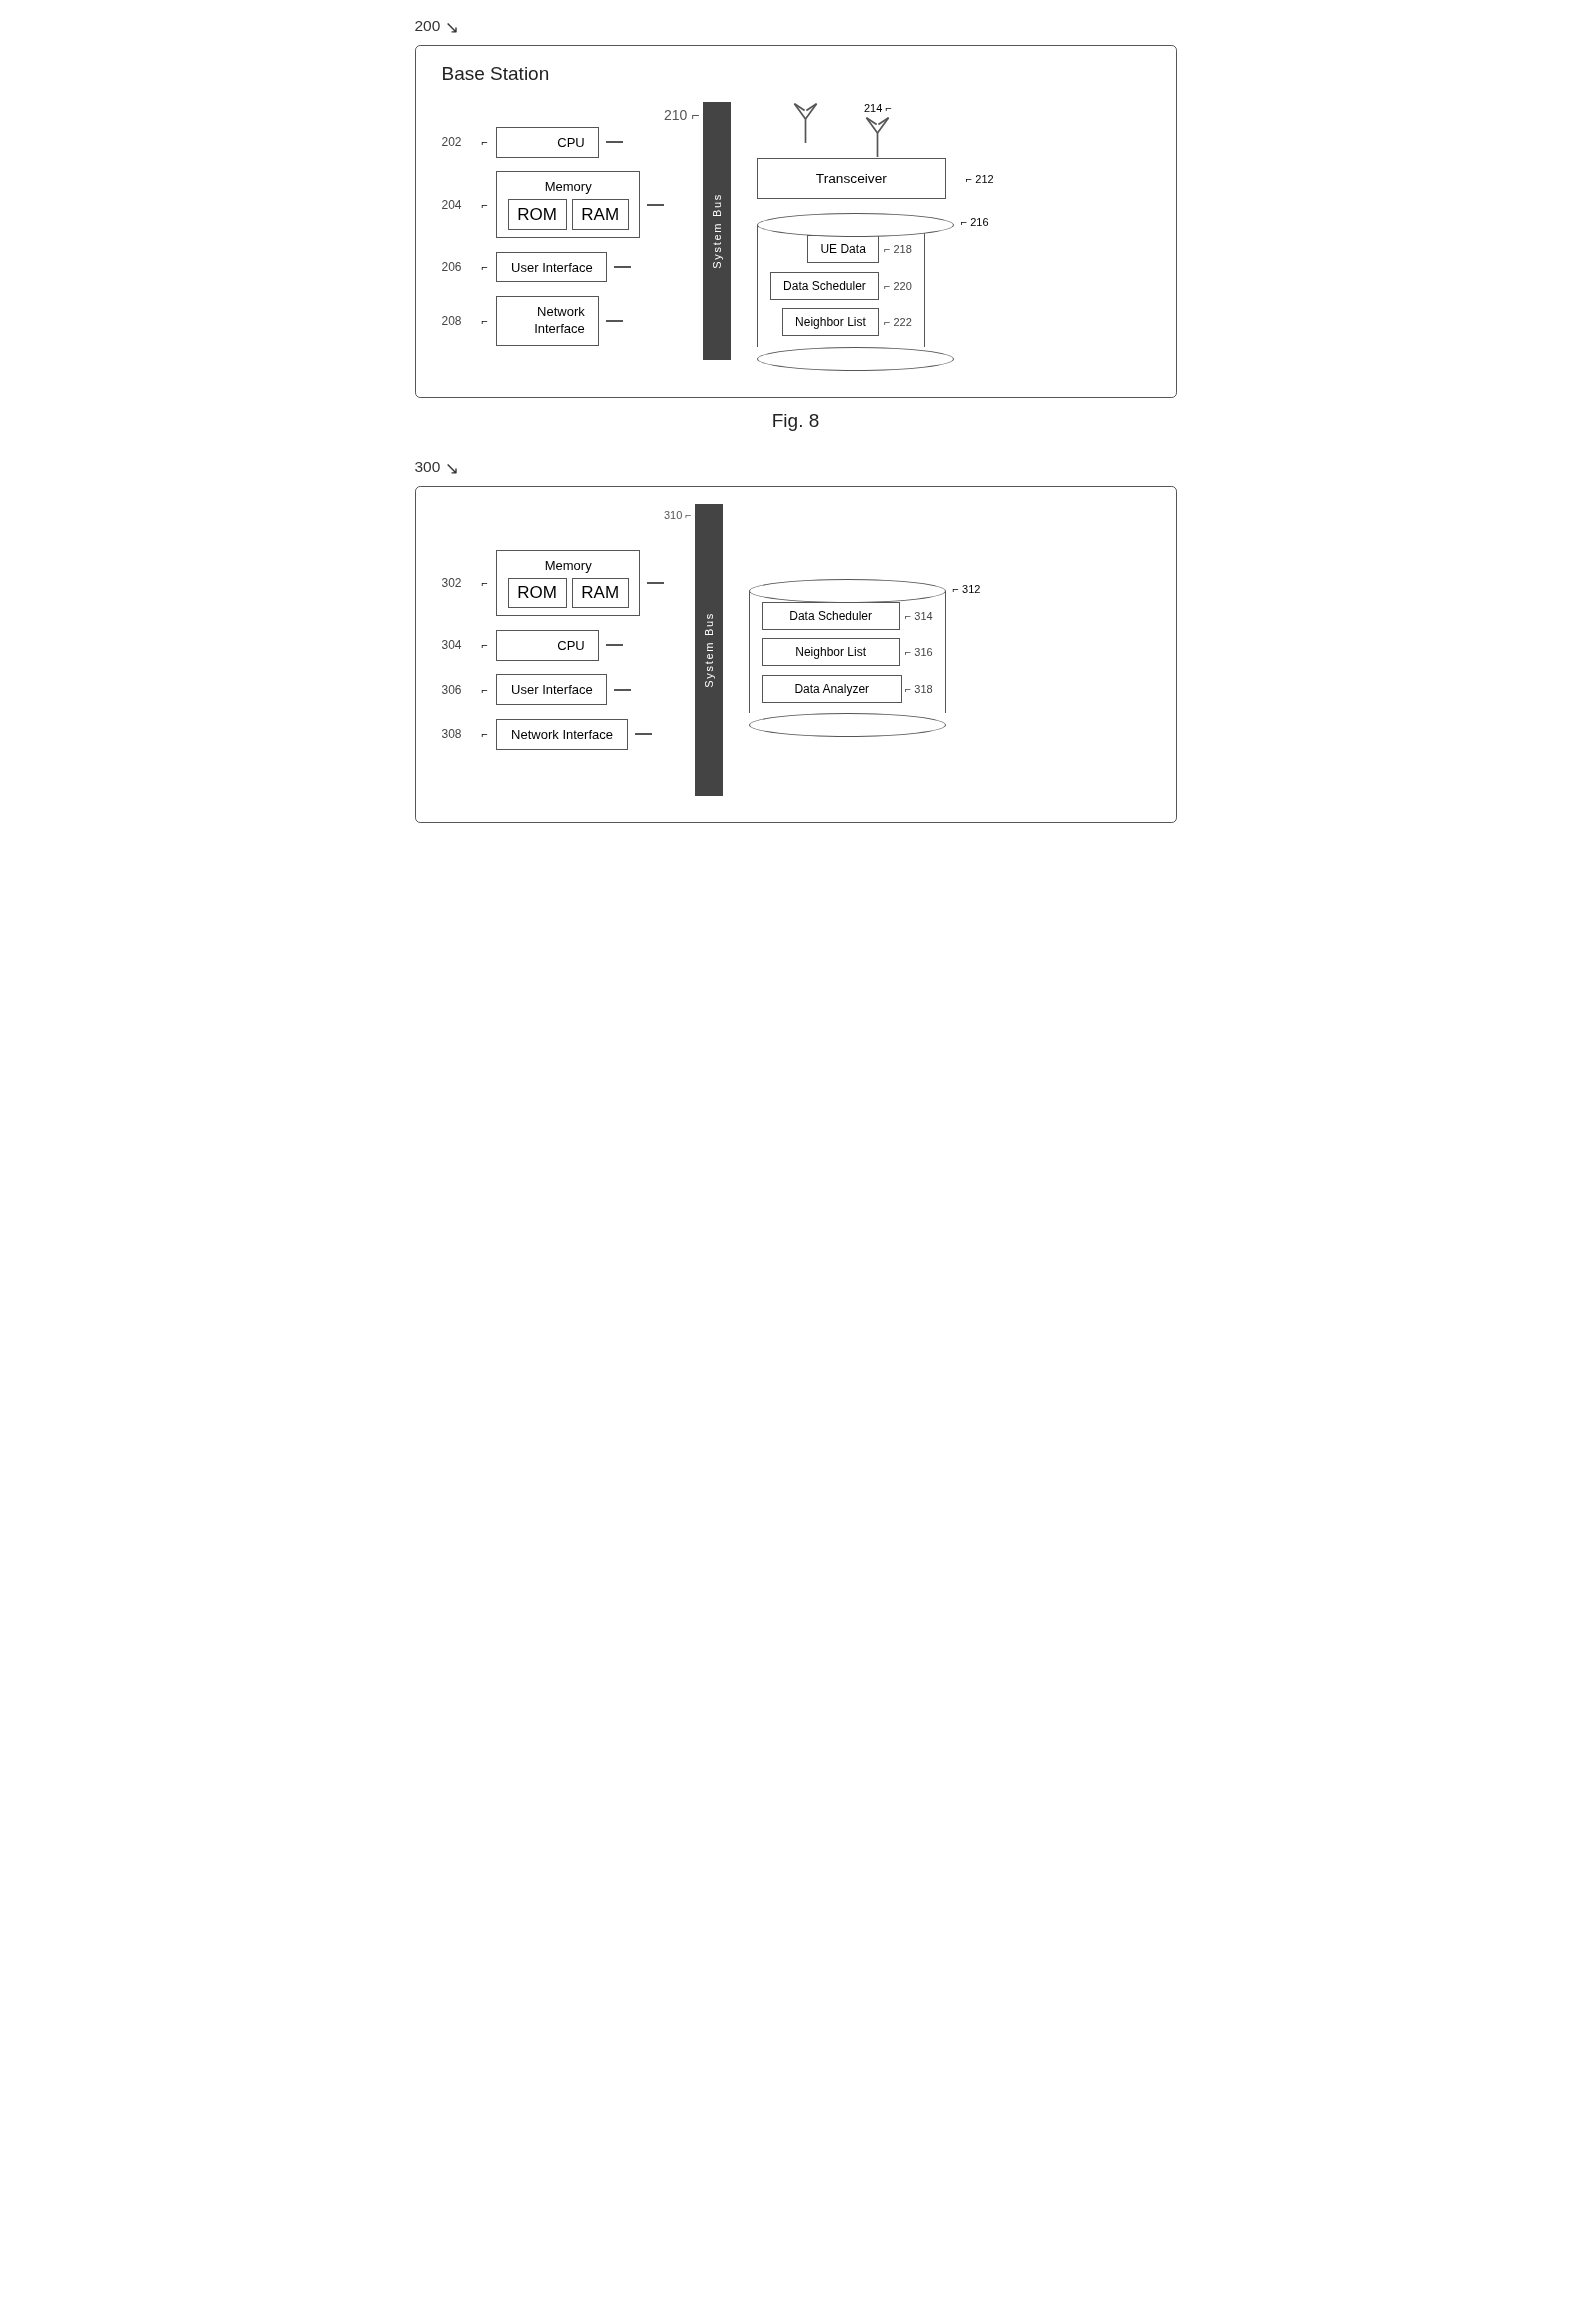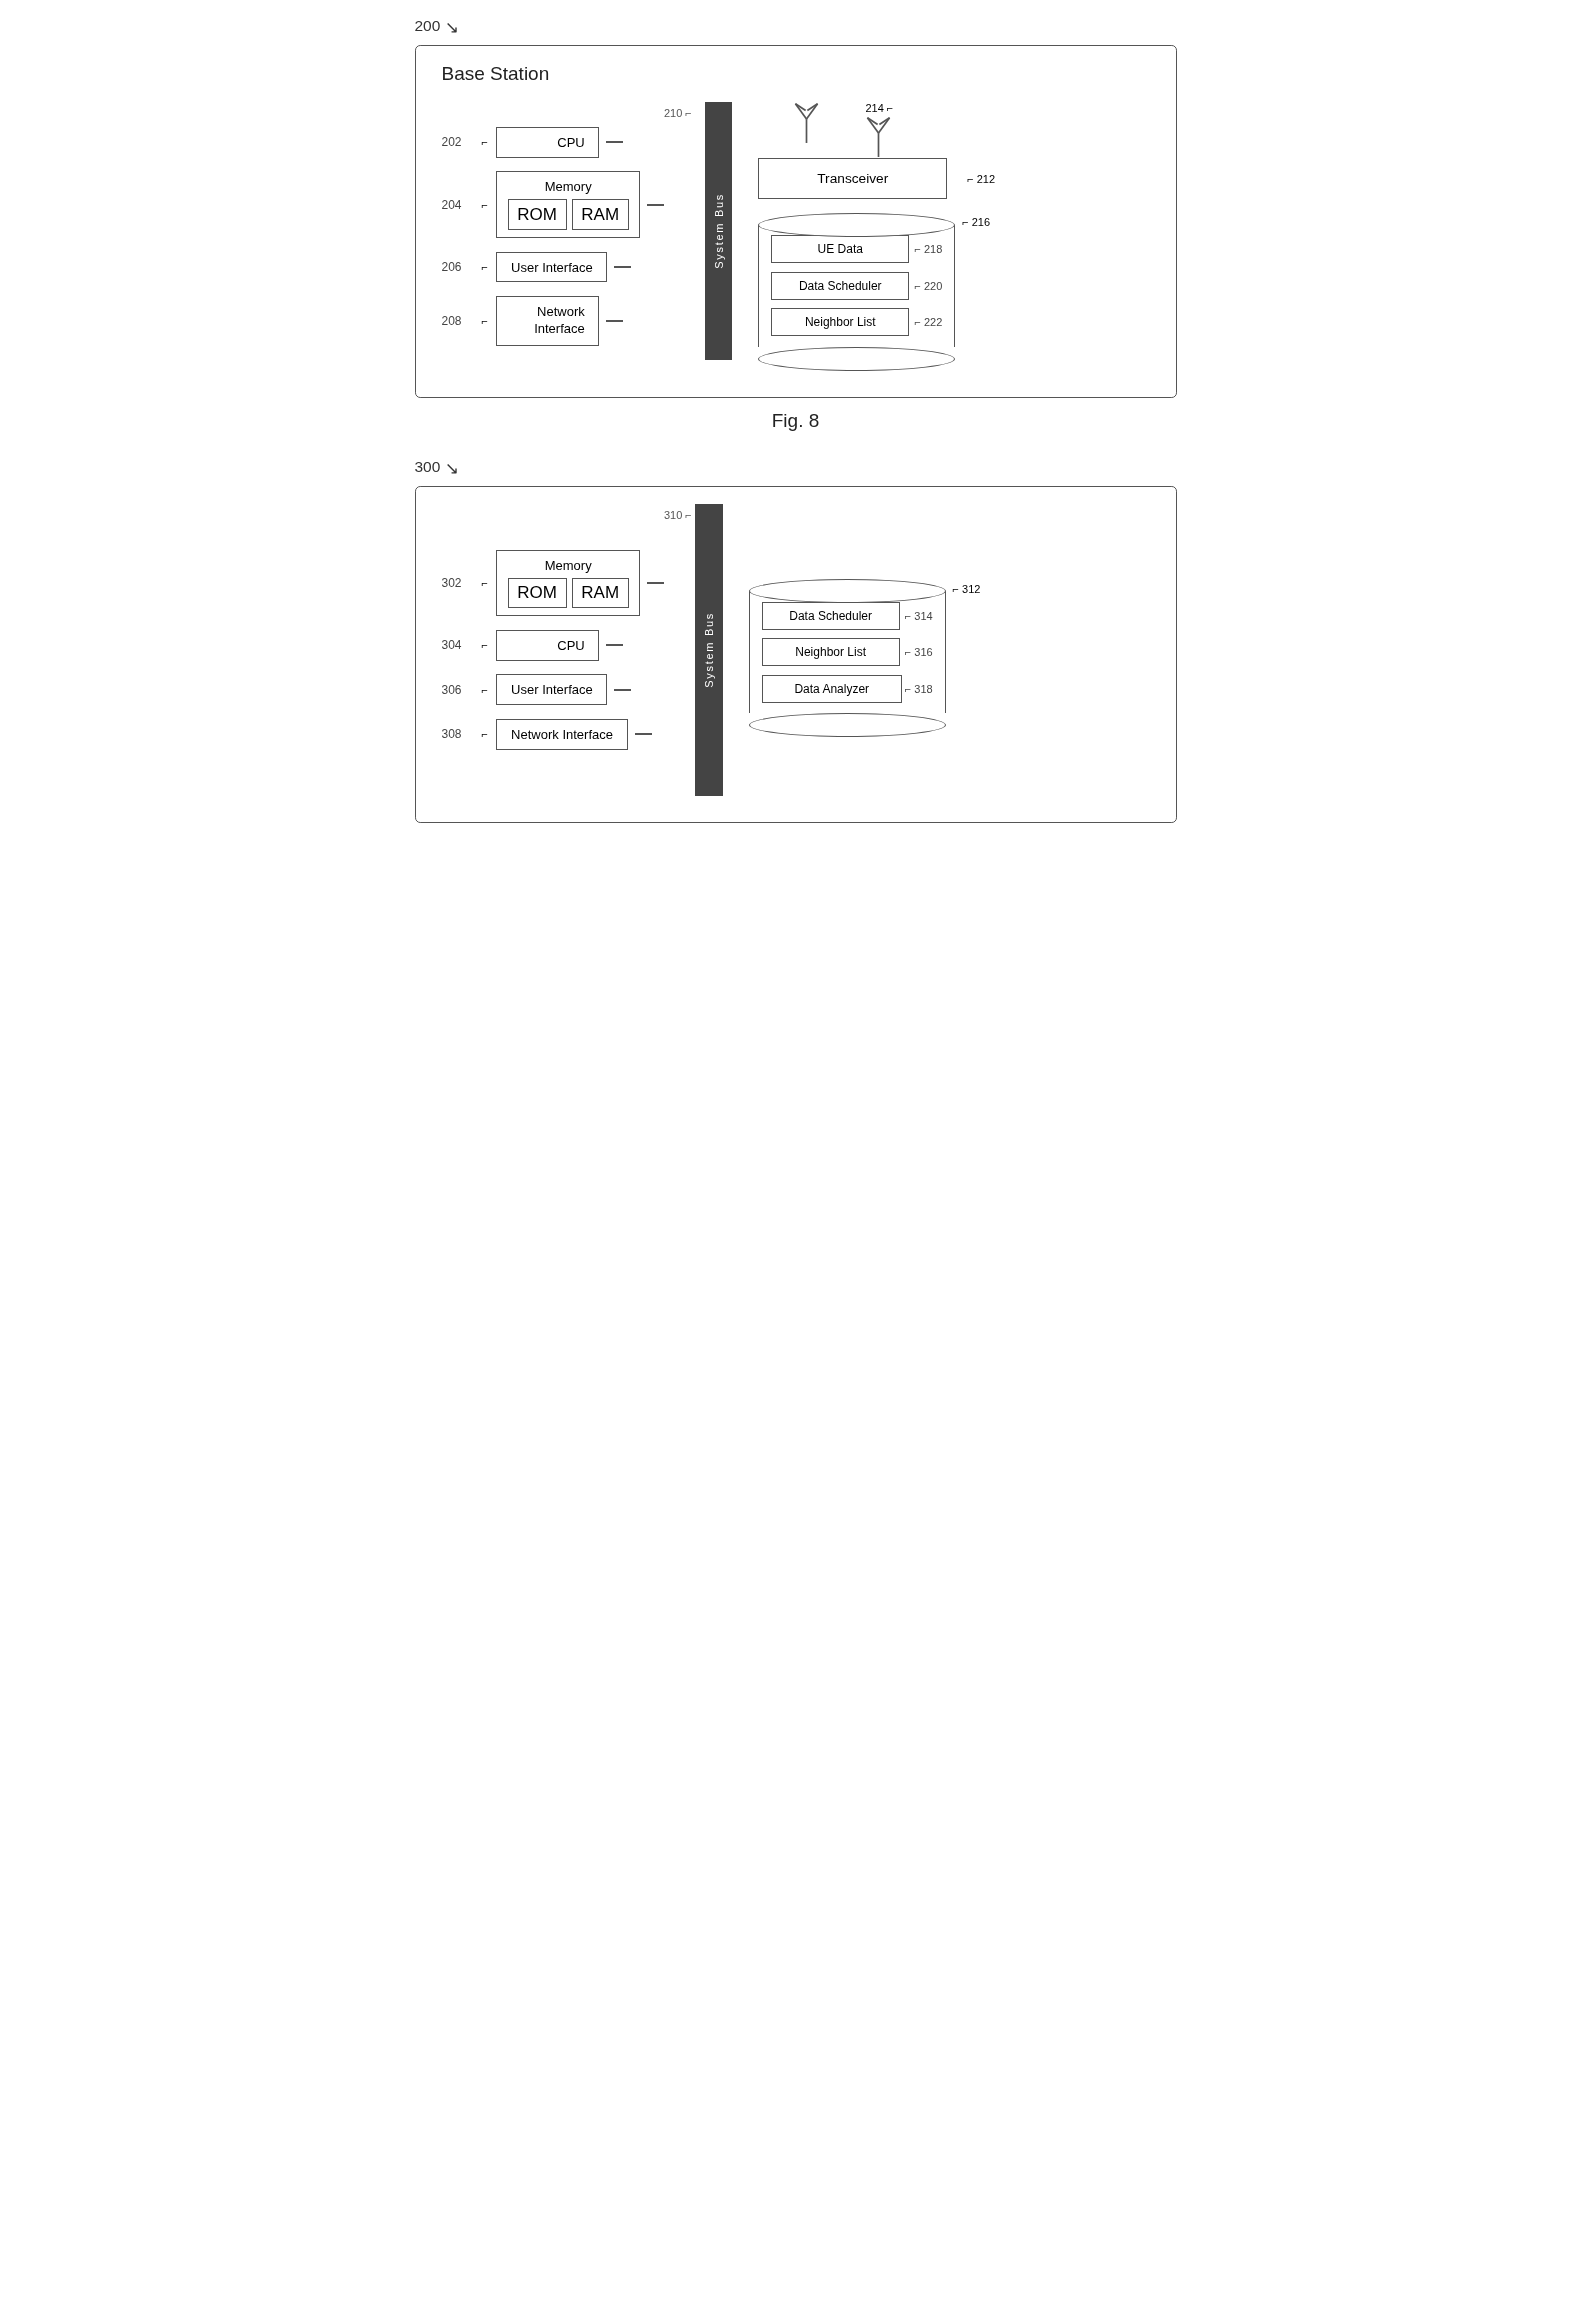--- a/index.html
+++ b/index.html
@@ -228,21 +228,21 @@
 
         <div class="component-row" style="align-items:center;">
           <span class="ref-label">208</span>
           <span style="font-size:11px; margin-right:1.7px;">⌐</span>
           <div class="component-box net-interface-label">Network<br>Interface</div>
           <div class="h-line"></div>
         </div>
       </div>
 
       <div class="bus-section" style="position:relative;">
-        <div style="font-size:11px; color:#555; margin-right:13px; align-self:flex-start; margin-top:5.2px;">
+        <div style="font-size:14px; color:#555; margin-right:4px; align-self:flex-start; margin-top:5.2px;">
           <span>210</span>
           <span> ⌐</span>
         </div>
         <div class="vertical-bus" style="height:258px;">
           <span class="vertical-bus-text">System Bus</span>
         </div>
       </div>
 
       <div class="right-components" style="padding-left:26px;">
 
@@ -284,175 +284,176 @@
 
             <div style="
               width:197px; height:24px;
               border:1.3px solid #555;
               border-radius:50%;
               background:#fff;
               position:relative; z-index:2;
             "></div>
 
             <div style="
+              width:168px;
+              border-left:1.3px solid #555;
+              border-right:1.3px solid #555;
+              padding:10.3px 12px 10.3px 12px;
+              background:#fff;
+              display:flex;
+              flex-direction:column;
+              gap:8.6px;
+              margin-top:-12px;
+              align-items:flex-end;
+            ">
+
+              <div style="display:flex; align-items:center; gap:5.2px;">
+                <div class="db-item-box">UE Data</div>
+                <span class="db-ref">⌐ <span>218</span></span>
+              </div>
+
+              <div style="display:flex; align-items:center; gap:5.2px;">
+                <div class="db-item-box">Data Scheduler</div>
+                <span class="db-ref">⌐ <span>220</span></span>
+              </div>
+
+              <div style="display:flex; align-items:center; gap:5.2px;">
+                <div class="db-item-box">Neighbor List</div>
+                <span class="db-ref">⌐ <span>222</span></span>
+              </div>
+            </div>
+
+            <div style="
+              width:197px; height:24px;
+              border:1.3px solid #555;
+              border-radius:50%;
+              background:#fff;
+              position:relative; z-index:2;
+              margin-top:0;
+            "></div>
+          </div>
+          <span style="font-size:11px; margin-top:3.4px;">⌐ <span>216</span></span>
+        </div>
+
+      </div>
+    </div>
+  </div>
+
+  <div class="fig-caption">Fig. 8</div>
+</div>
+
+<div class="figure-container" style="margin-top:26px;">
+
+  <div class="diagram-ref">
+    <span>300</span>
+    <span class="arrow">↘</span>
+  </div>
+
+  <div class="diagram-box">
+
+    <div class="diagram-inner">
+
+      <div class="left-components" style="min-width:189px;">
+
+        <div class="component-row" style="align-items:center;">
+          <span class="ref-label">302</span>
+          <span style="font-size:11px; margin-right:1.7px;">⌐</span>
+          <div class="memory-group">
+            <div class="memory-label">Memory</div>
+            <div class="memory-chips">
+              <div class="chip-box">ROM</div>
+              <div class="chip-box">RAM</div>
+            </div>
+          </div>
+          <div class="h-line"></div>
+        </div>
+
+        <div class="component-row">
+          <span class="ref-label">304</span>
+          <span style="font-size:11px; margin-right:1.7px;">⌐</span>
+          <div class="component-box">CPU</div>
+          <div class="h-line"></div>
+        </div>
+
+        <div class="component-row">
+          <span class="ref-label">306</span>
+          <span style="font-size:11px; margin-right:1.7px;">⌐</span>
+          <div class="component-box">User Interface</div>
+          <div class="h-line"></div>
+        </div>
+
+        <div class="component-row" style="align-items:center;">
+          <span class="ref-label">308</span>
+          <span style="font-size:11px; margin-right:1.7px;">⌐</span>
+          <div class="component-box">Network Interface</div>
+          <div class="h-line"></div>
+        </div>
+      </div>
+
+      <div class="bus-section">
+        <div style="font-size:11px; color:#555; margin-right:3.4px; align-self:flex-start; margin-top:5.2px;">
+          <span>310</span>
+          <span> ⌐</span>
+        </div>
+        <div class="vertical-bus" style="height:292px;">
+          <span class="vertical-bus-text">System Bus</span>
+        </div>
+      </div>
+
+      <div class="right-components" style="padding-left:26px; justify-content:center;">
+
+        <div style="display:flex; align-items:flex-start; gap:6.9px; margin-top:17px;">
+          <div style="min-width:197px; position:relative;">
+
+            <div style="
+              width:197px; height:24px;
+              border:1.3px solid #555;
+              border-radius:50%;
+              background:#fff;
+              position:relative; z-index:2;
+            "></div>
+
+            <div style="
               width:197px;
               border-left:1.3px solid #555;
               border-right:1.3px solid #555;
               padding:10.3px 12px 10.3px 12px;
               background:#fff;
               display:flex;
               flex-direction:column;
               gap:8.6px;
               margin-top:-12px;
             ">
 
               <div style="display:flex; align-items:center; gap:5.2px;">
-                <div class="db-item-box">UE Data</div>
-                <span class="db-ref">⌐ <span>218</span></span>
-              </div>
-
-              <div style="display:flex; align-items:center; gap:5.2px;">
                 <div class="db-item-box">Data Scheduler</div>
-                <span class="db-ref">⌐ <span>220</span></span>
+                <span class="db-ref">⌐ <span>314</span></span>
               </div>
 
               <div style="display:flex; align-items:center; gap:5.2px;">
                 <div class="db-item-box">Neighbor List</div>
-                <span class="db-ref">⌐ <span>222</span></span>
+                <span class="db-ref">⌐ <span>316</span></span>
+              </div>
+
+              <div style="display:flex; align-items:center; gap:3px;">
+                <div class="db-item-box">Data Analyzer</div>
+                <span class="db-ref">⌐ <span>318</span></span>
               </div>
             </div>
 
             <div style="
               width:197px; height:24px;
               border:1.3px solid #555;
               border-radius:50%;
               background:#fff;
               position:relative; z-index:2;
               margin-top:0;
             "></div>
           </div>
-          <span style="font-size:11px; margin-top:3.4px;">⌐ <span>216</span></span>
+          <span style="font-size:11px; margin-top:3.4px;">⌐ <span>312</span></span>
         </div>
 
       </div>
     </div>
   </div>
 
-  <div class="fig-caption">Fig. 8</div>
 </div>
 
-<div class="figure-container" style="margin-top:26px;">
-
-  <div class="diagram-ref">
-    <span>300</span>
-    <span class="arrow">↘</span>
-  </div>
-
-  <div class="diagram-box">
-
-    <div class="diagram-inner">
-
-      <div class="left-components" style="min-width:189px;">
-
-        <div class="component-row" style="align-items:center;">
-          <span class="ref-label">302</span>
-          <span style="font-size:11px; margin-right:1.7px;">⌐</span>
-          <div class="memory-group">
-            <div class="memory-label">Memory</div>
-            <div class="memory-chips">
-              <div class="chip-box">ROM</div>
-              <div class="chip-box">RAM</div>
-            </div>
-          </div>
-          <div class="h-line"></div>
-        </div>
-
-        <div class="component-row">
-          <span class="ref-label">304</span>
-          <span style="font-size:11px; margin-right:1.7px;">⌐</span>
-          <div class="component-box">CPU</div>
-          <div class="h-line"></div>
-        </div>
-
-        <div class="component-row">
-          <span class="ref-label">306</span>
-          <span style="font-size:11px; margin-right:1.7px;">⌐</span>
-          <div class="component-box">User Interface</div>
-          <div class="h-line"></div>
-        </div>
-
-        <div class="component-row" style="align-items:center;">
-          <span class="ref-label">308</span>
-          <span style="font-size:11px; margin-right:1.7px;">⌐</span>
-          <div class="component-box">Network Interface</div>
-          <div class="h-line"></div>
-        </div>
-      </div>
-
-      <div class="bus-section">
-        <div style="font-size:11px; color:#555; margin-right:3.4px; align-self:flex-start; margin-top:5.2px;">
-          <span>310</span>
-          <span> ⌐</span>
-        </div>
-        <div class="vertical-bus" style="height:292px;">
-          <span class="vertical-bus-text">System Bus</span>
-        </div>
-      </div>
-
-      <div class="right-components" style="padding-left:26px; justify-content:center;">
-
-        <div style="display:flex; align-items:flex-start; gap:6.9px; margin-top:17px;">
-          <div style="min-width:197px; position:relative;">
-
-            <div style="
-              width:197px; height:24px;
-              border:1.3px solid #555;
-              border-radius:50%;
-              background:#fff;
-              position:relative; z-index:2;
-            "></div>
-
-            <div style="
-              width:197px;
-              border-left:1.3px solid #555;
-              border-right:1.3px solid #555;
-              padding:10.3px 12px 10.3px 12px;
-              background:#fff;
-              display:flex;
-              flex-direction:column;
-              gap:8.6px;
-              margin-top:-12px;
-            ">
-
-              <div style="display:flex; align-items:center; gap:5.2px;">
-                <div class="db-item-box">Data Scheduler</div>
-                <span class="db-ref">⌐ <span>314</span></span>
-              </div>
-
-              <div style="display:flex; align-items:center; gap:5.2px;">
-                <div class="db-item-box">Neighbor List</div>
-                <span class="db-ref">⌐ <span>316</span></span>
-              </div>
-
-              <div style="display:flex; align-items:center; gap:3px;">
-                <div class="db-item-box">Data Analyzer</div>
-                <span class="db-ref">⌐ <span>318</span></span>
-              </div>
-            </div>
-
-            <div style="
-              width:197px; height:24px;
-              border:1.3px solid #555;
-              border-radius:50%;
-              background:#fff;
-              position:relative; z-index:2;
-              margin-top:0;
-            "></div>
-          </div>
-          <span style="font-size:11px; margin-top:3.4px;">⌐ <span>312</span></span>
-        </div>
-
-      </div>
-    </div>
-  </div>
-
-</div>
-
 
 </body></html>

